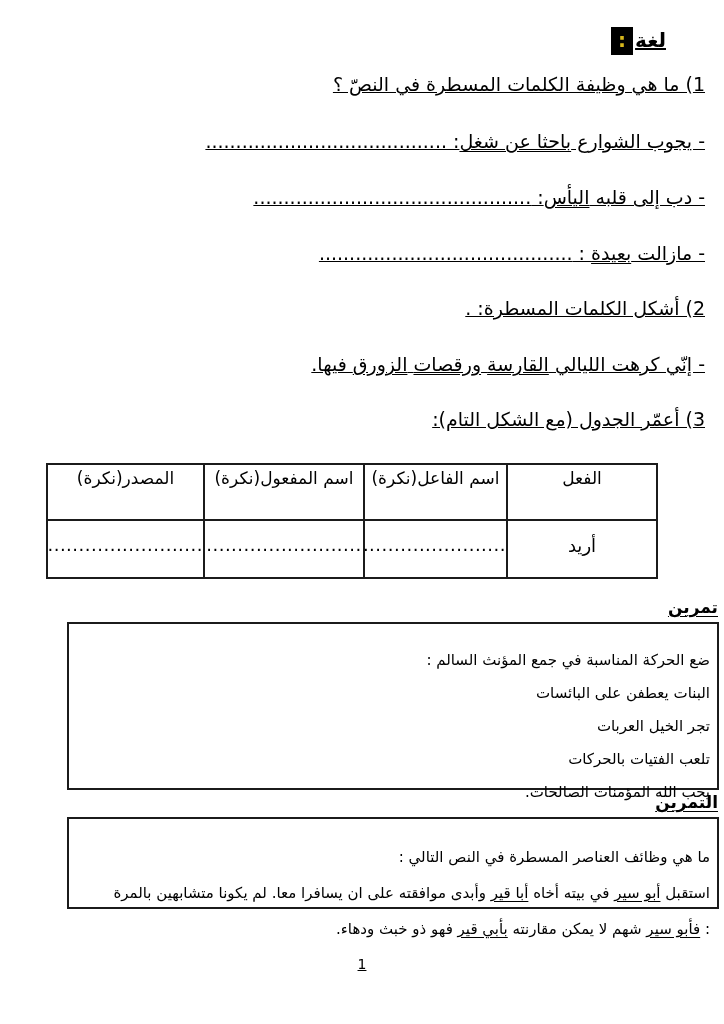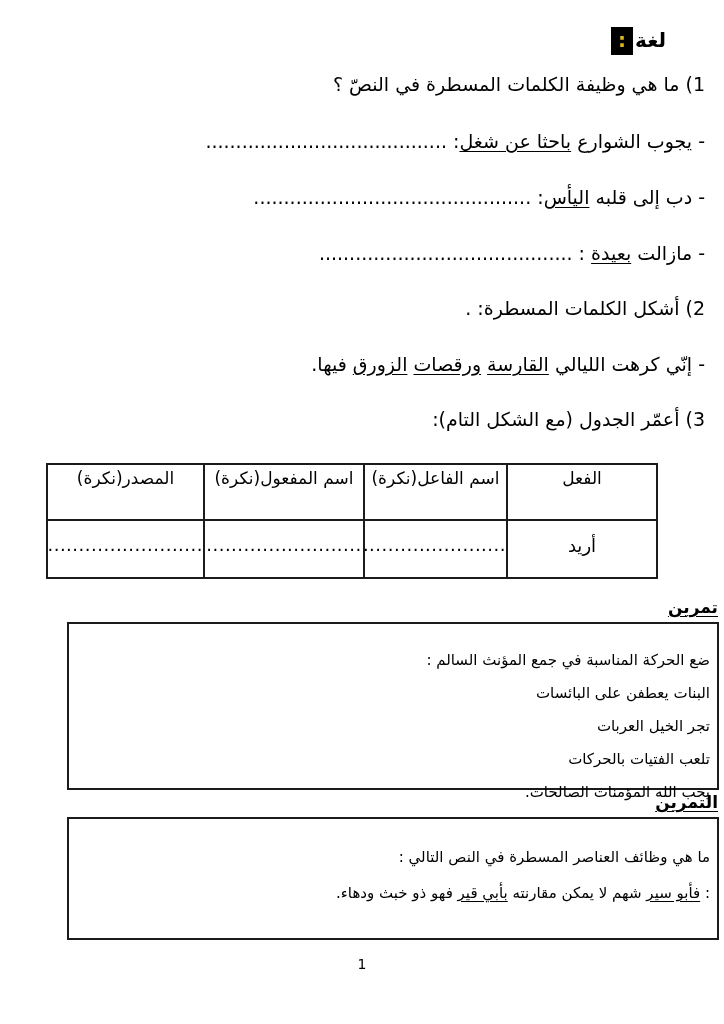--- a/index.html
+++ b/index.html
@@ -6,21 +6,21 @@
   html,body { background:#ffffff; }
   .page {
     position:relative;
     width:724px; height:1024px;
     background:#ffffff;
     color:#000;
     direction:rtl;
     font-family:"DejaVu Sans", sans-serif;
     overflow:hidden;
   }
-  .abs { position:absolute; white-space:nowrap; }
+  .abs { position:absolute; white-space:nowrap;text-decoration:underline; }
   .lang-label {
     top:27px; right:58px;
     font-size:20px; font-weight:bold;
   }
   .hl-colon {
     display:inline-block;
     background:#000000;
     color:#d8b81c;
     padding:1px 7px 3px 7px;
     margin-right:2px;
@@ -71,21 +71,21 @@
   .ex-box {
     position:absolute;
     right:5px; width:652px;
     border:2px solid #1b1b1b;
     background:#ffffff;
     padding:20px 7px;
     font-size:15px;
   }
   .ex-box .bline { line-height:33px; white-space:nowrap; }
   .box1 { top:622px; height:168px; }
-  .box2 { top:817px; height:123px; }
+  .box2 { top:817px; height:92px; }
   .box2 .bline { line-height:36px; }
   .pagenum {
     top:956px; left:0; width:724px;
     text-align:center; font-size:14px;
   }
 </style>
 </head>
 <body>
 
 <div class="page">
@@ -153,19 +153,22 @@
     <div class="bline">تجر الخيل العربات</div>
     <div class="bline">تلعب الفتيات بالحركات</div>
     <div class="bline">يحب الله المؤمنات الصالحات.</div>
   </div>
 
   <div class="abs ex-heading ex2-heading">التمرين</div>
 
   <div class="ex-box box2">
     <div class="bline">ما هي وظائف العناصر المسطرة في النص التالي :</div>
     <div class="bline">
+      <span>استقبل </span><span class="u">أبو سير</span><span> في بيته أخاه </span><span class="u">أبا قير</span><span> وأبدى موافقته على ان يسافرا معا. لم يكونا متشابهين بالمرة</span>
+    </div>
+    <div class="bline">
       <span>: </span><span class="u">فأبو سير</span><span> شهم لا يمكن مقارنته </span><span class="u">بأبي قير</span><span> فهو ذو خبث ودهاء.</span>
     </div>
   </div>
 
   <div class="abs pagenum">1</div>
 
 </div>
 
 </body></html>

